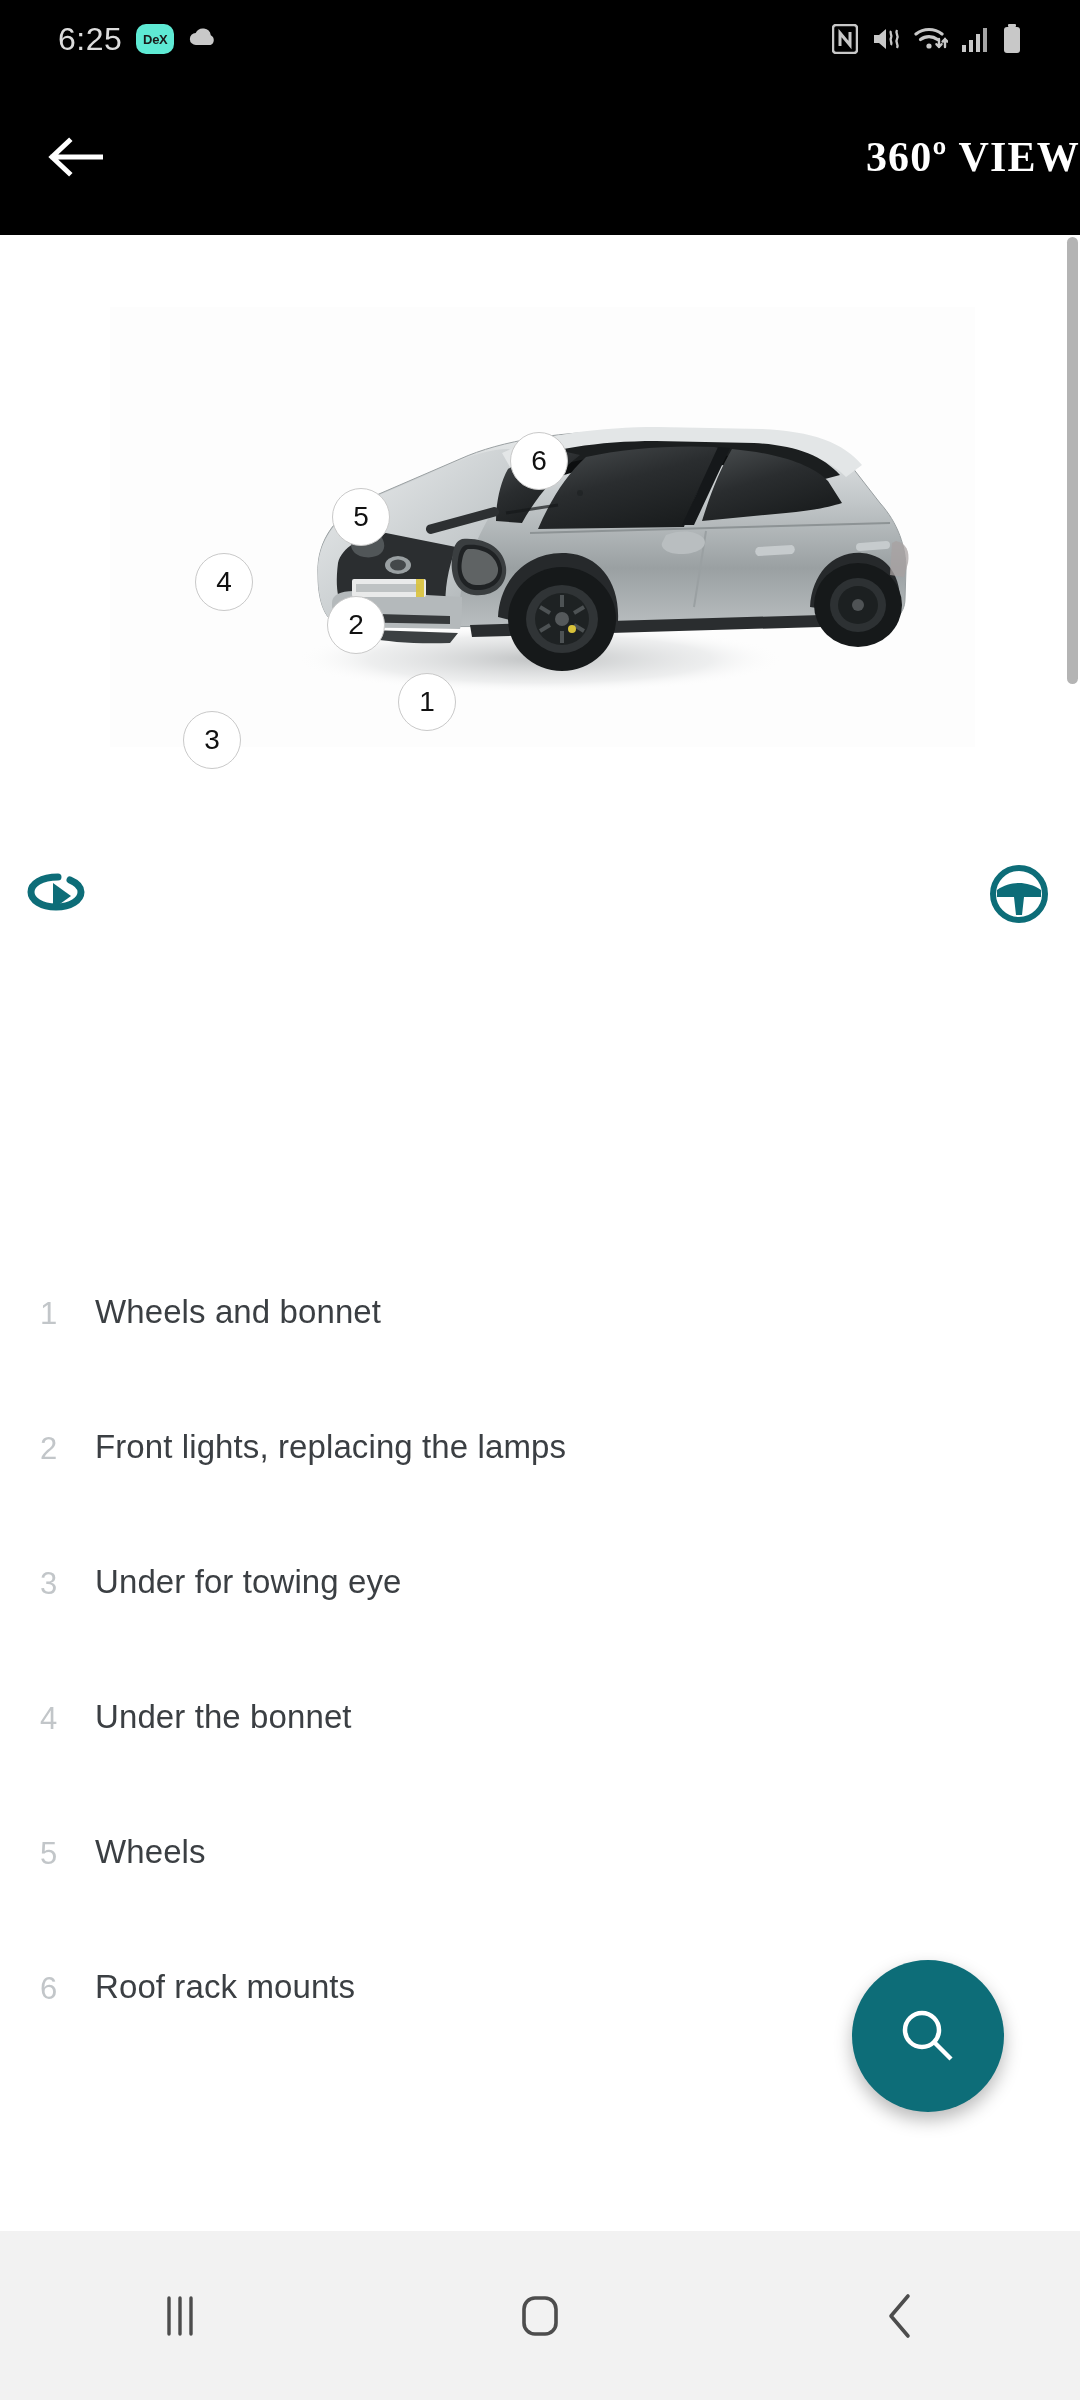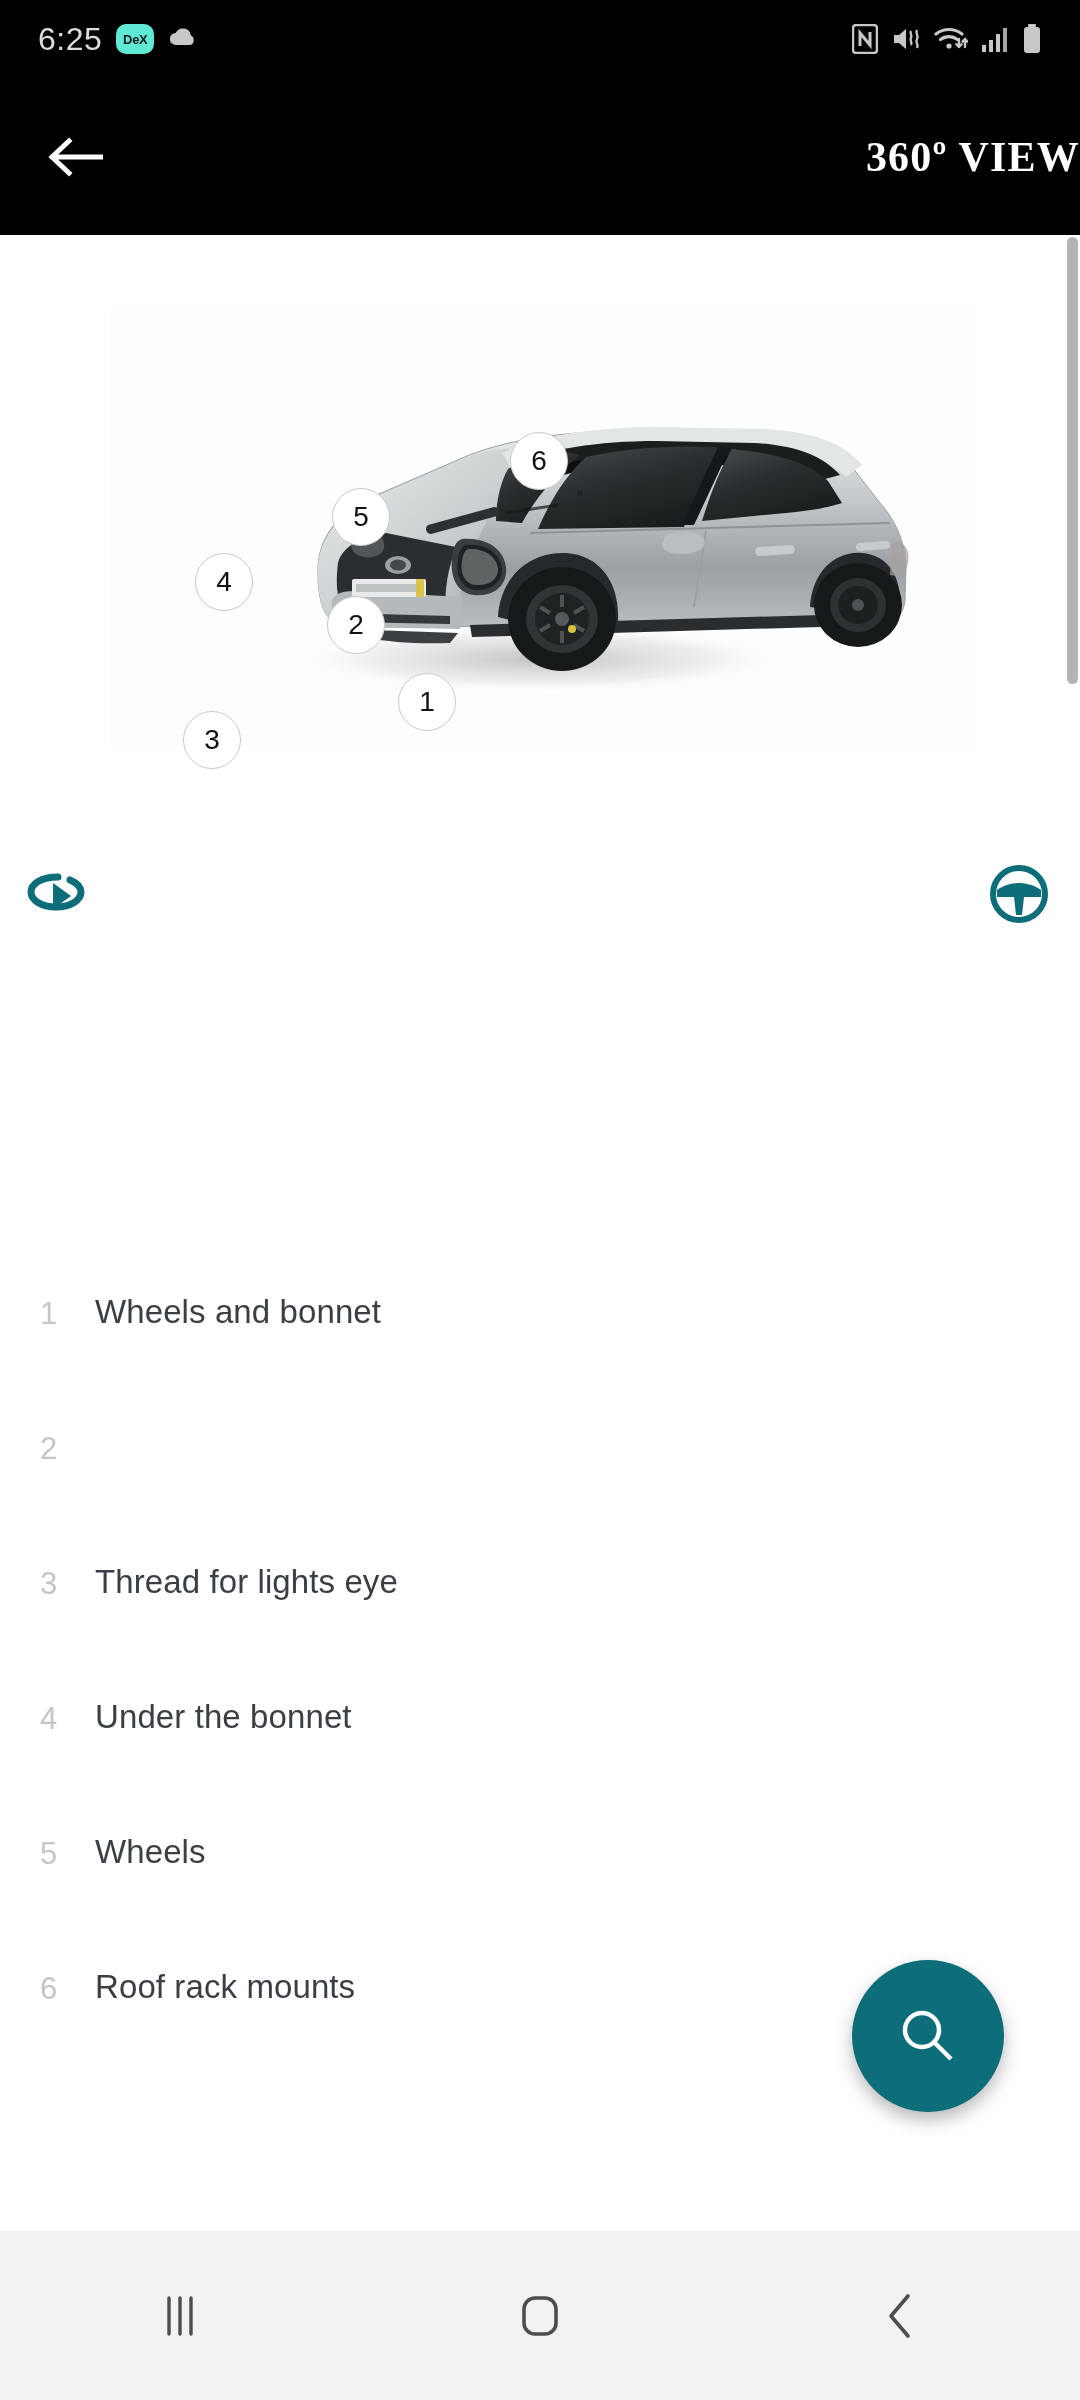--- a/index.html
+++ b/index.html
@@ -8,21 +8,21 @@
     font-family:"Liberation Sans", sans-serif;
     background:#ffffff;
     overflow:hidden;
     position:relative;
   }
 
   
   .status-bar{
     position:absolute; top:0; left:0; width:1080px; height:78px;
     background:#000; display:flex; align-items:center;
-    padding:0 38px; color:#d6d6d6;
+    padding:0 58px; color:#d6d6d6;
   }
   .sb-left{ display:flex; align-items:center; gap:14px; }
   .sb-clock{ font-size:32px; letter-spacing:.5px; color:#dcdcdc; font-family:"Liberation Sans",sans-serif;}
   .dex-badge{
     width:38px;height:30px;border-radius:10px;background:#5eead4;color:#1a1a1a;
     font-size:13px;font-weight:700;display:flex;align-items:center;justify-content:center;
     letter-spacing:-.3px;
   }
   .sb-spacer{ flex:1; }
   .sb-right{ display:flex; align-items:center; gap:13px; }
@@ -360,24 +360,25 @@
     </div>
   </div>
 
   <div class="hotspot-list">
     <div class="hs-row">
       <span class="hs-num">1</span>
       <span class="hs-label">Wheels and bonnet</span>
     </div>
     <div class="hs-row">
       <span class="hs-num">2</span>
+      <span class="hs-label">Front lights, replacing the lamps</span>
     </div>
     <div class="hs-row">
       <span class="hs-num">3</span>
-      <span class="hs-label">Thread for lights eye</span>
+      <span class="hs-label">Under for towing eye</span>
     </div>
     <div class="hs-row">
       <span class="hs-num">4</span>
       <span class="hs-label">Under the bonnet</span>
     </div>
     <div class="hs-row">
       <span class="hs-num">5</span>
       <span class="hs-label">Wheels</span>
     </div>
     <div class="hs-row">

